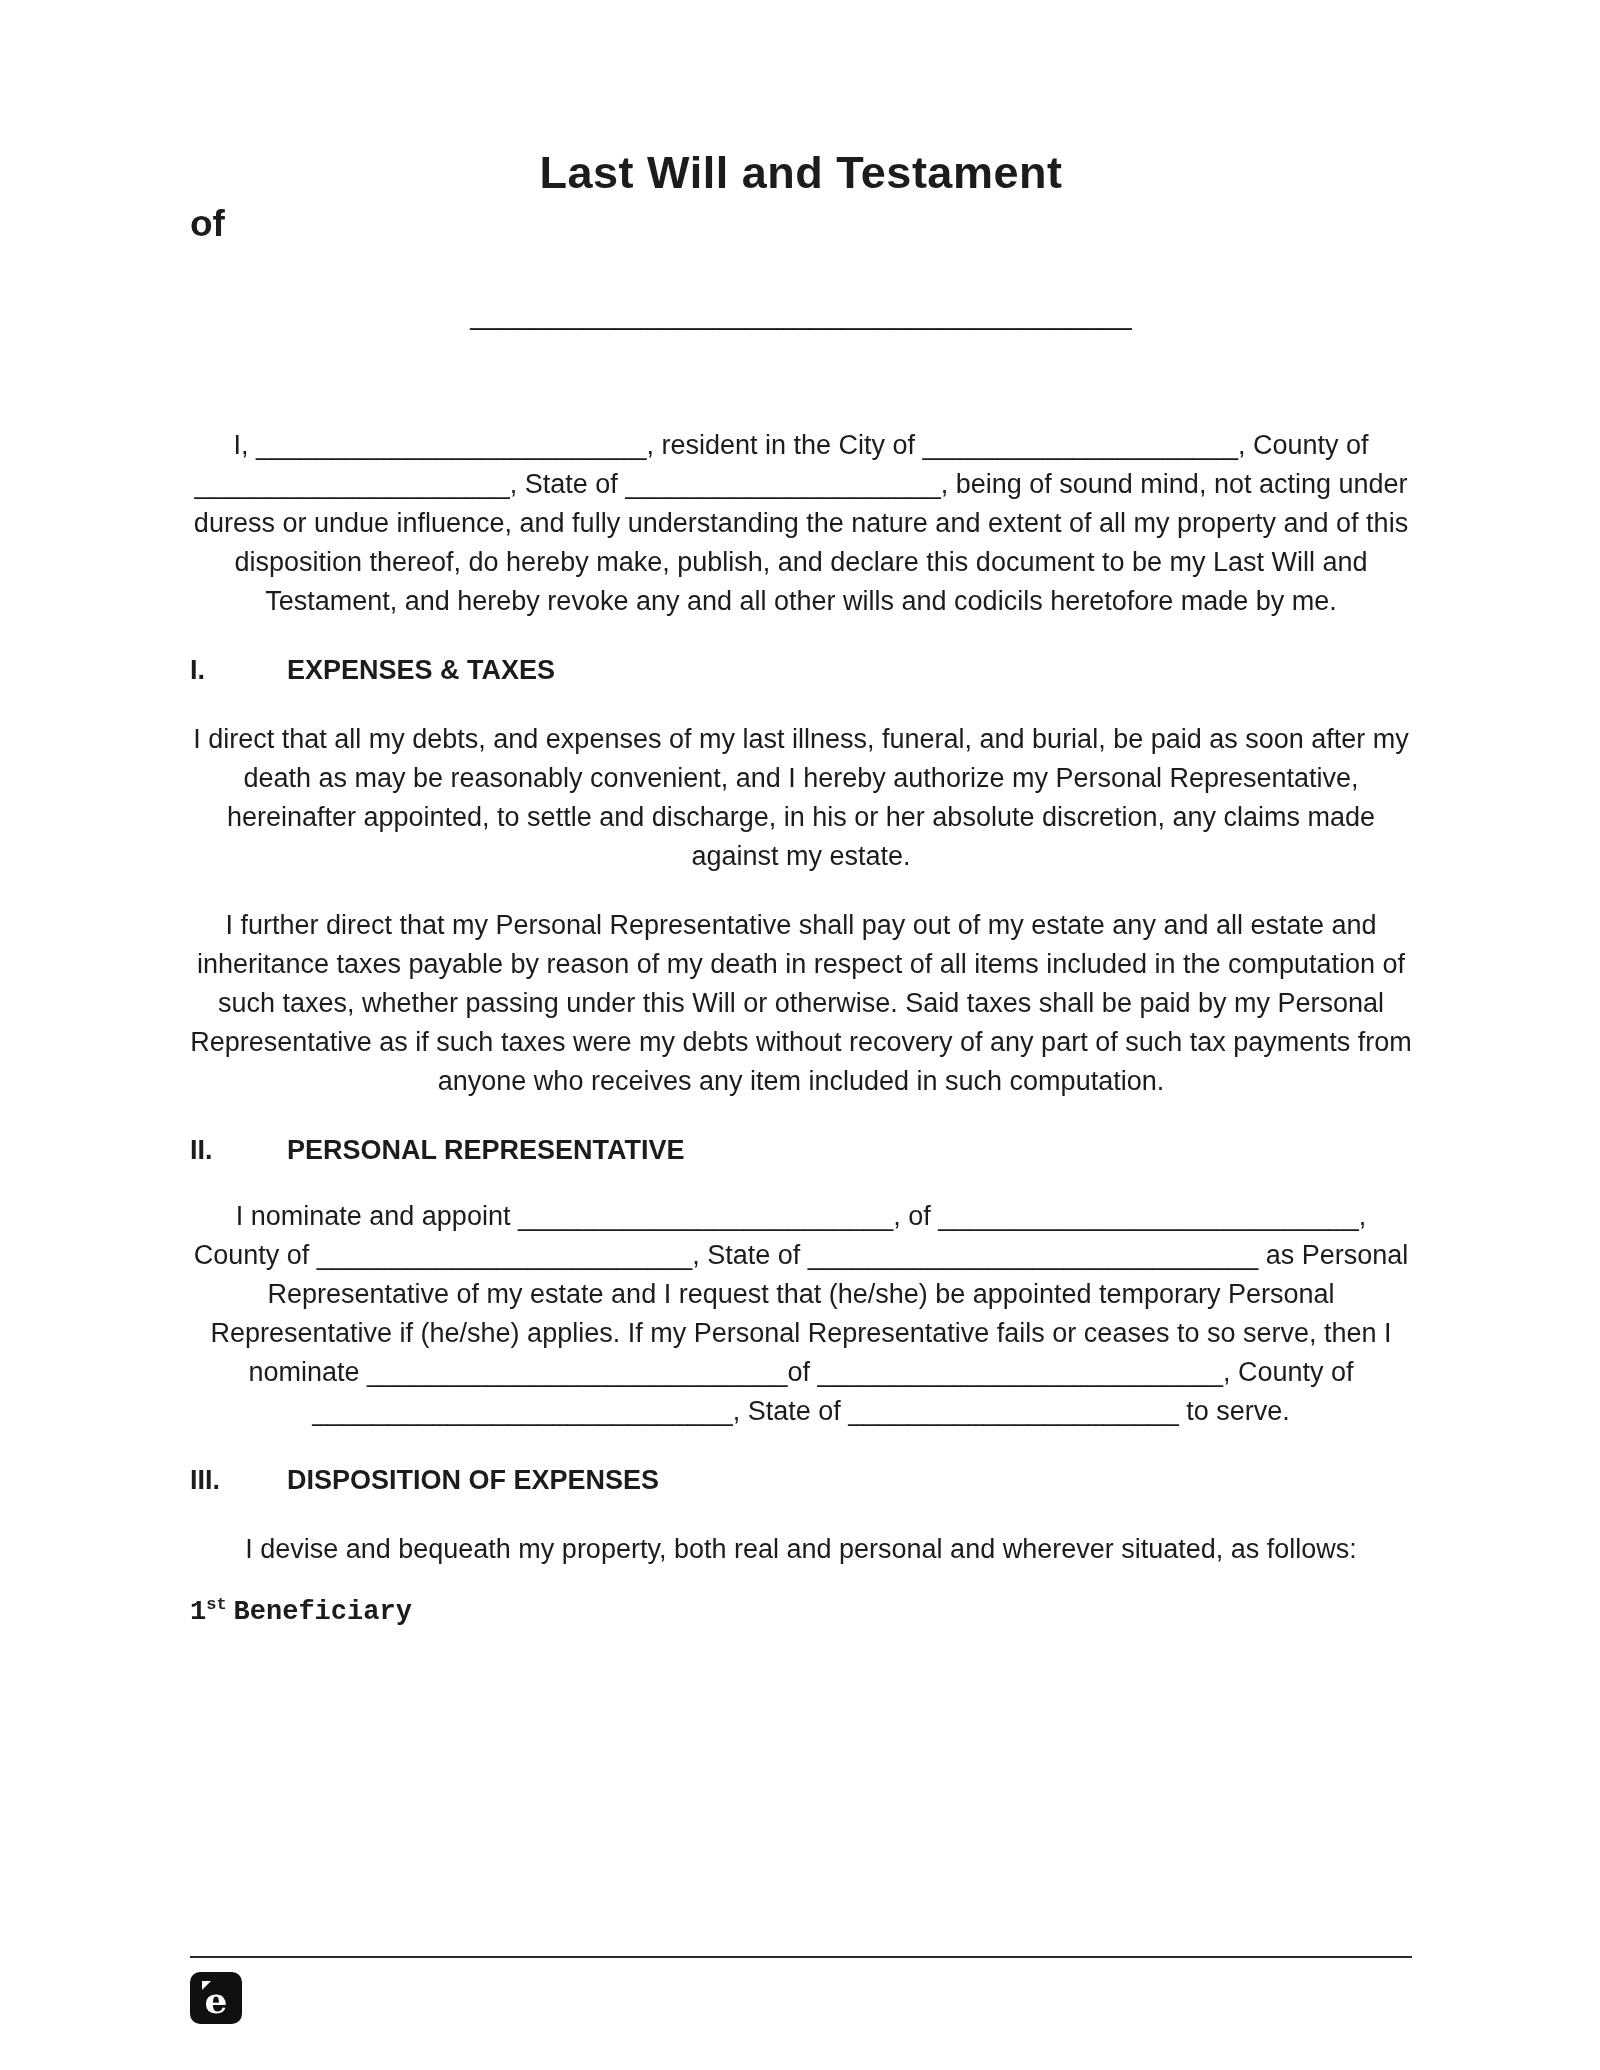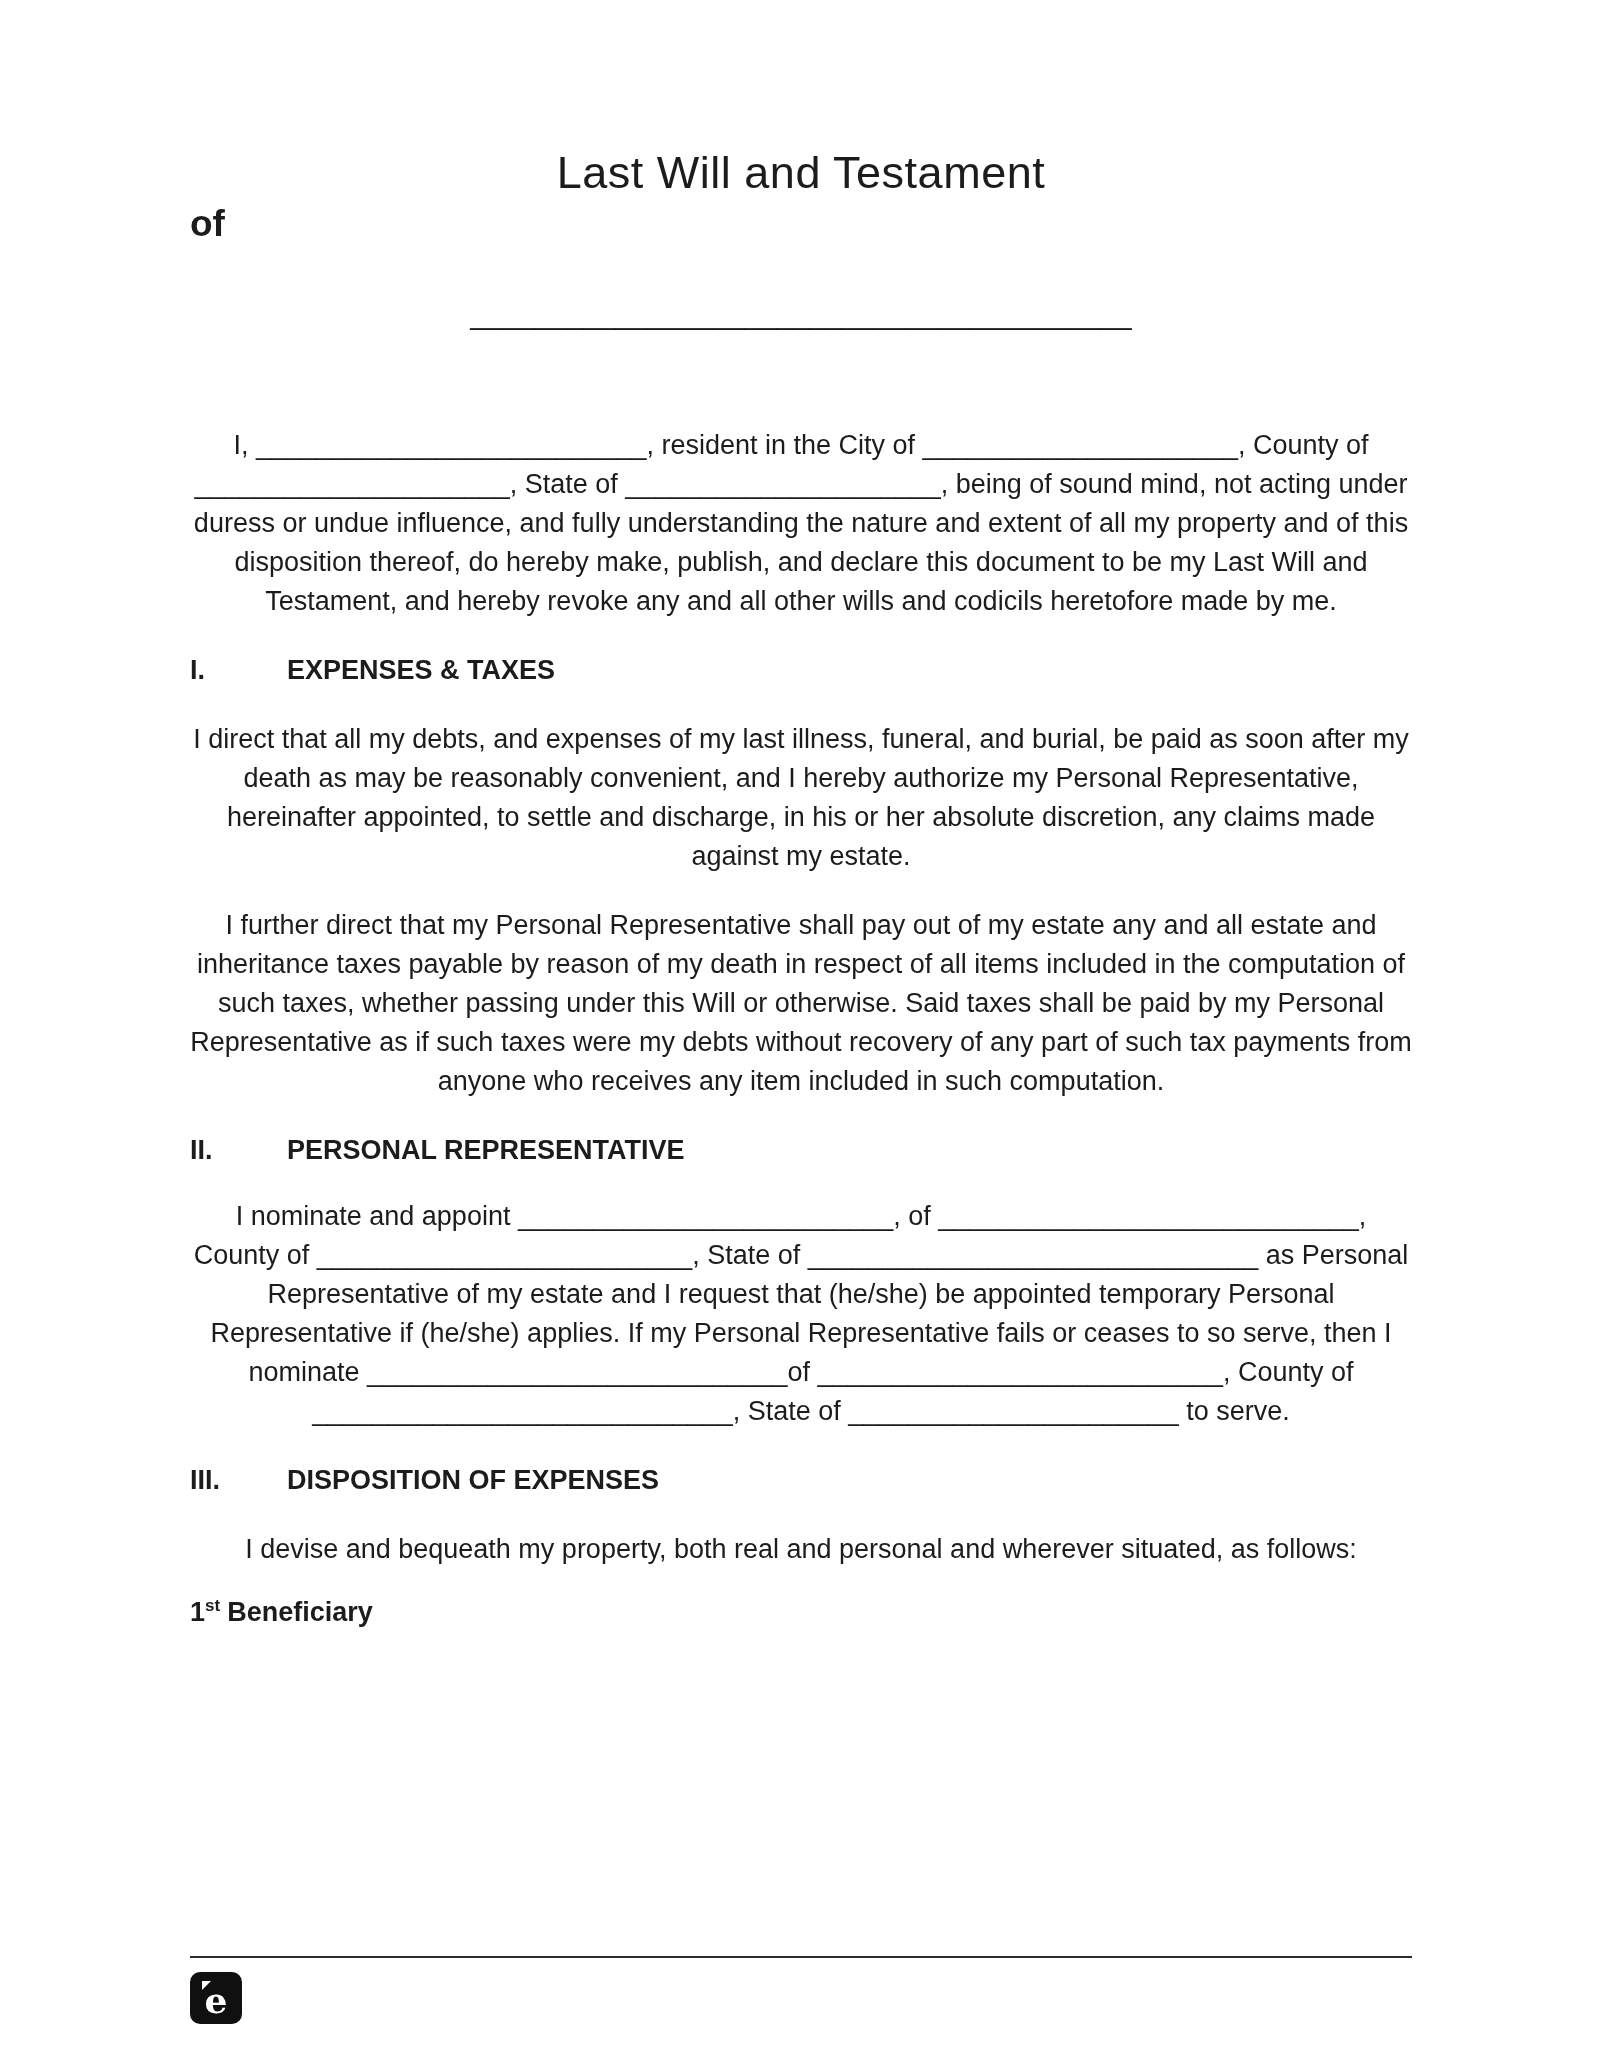--- a/index.html
+++ b/index.html
@@ -17,21 +17,21 @@
     overflow: hidden;
     box-sizing: border-box;
   }
   .content {
     padding: 148px 188px 0 190px;
   }
   .doc-title {
     margin: 0;
     font-size: 45px;
     line-height: 50px;
-    font-weight: 400;
+    font-weight: 700;
     text-align: center;
     letter-spacing: 0.5px;
   }
   .doc-subtitle {
     margin: 6px 0 0 0;
     font-size: 37px;
     line-height: 40px;
     font-weight: 700;
   }
   .name-blank {
@@ -63,20 +63,21 @@
   }
   .sec-num {
     flex: none;
     width: 97px;
   }
   .ben-heading {
     margin: 24px 0 0 0;
     font-size: 27px;
     line-height: 39px;
     font-weight: 700;
+    font-family: Liberation Mono, monospace;
   }
   .ben-heading sup {
     font-size: 17px;
     vertical-align: super;
     line-height: 0;
   }
   .ben-label { margin-left: 7px; }
   .doc-footer {
     position: absolute;
     left: 190px;

